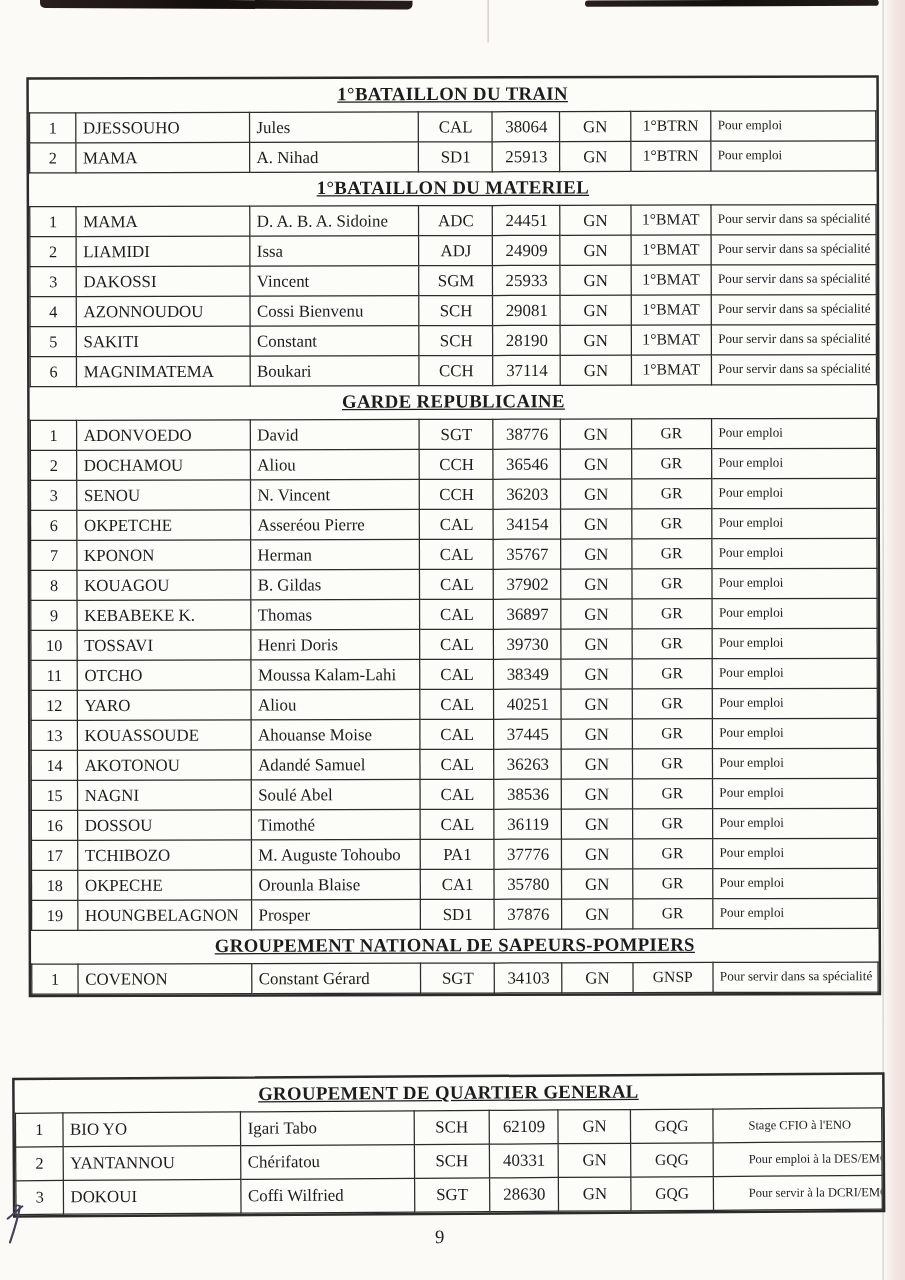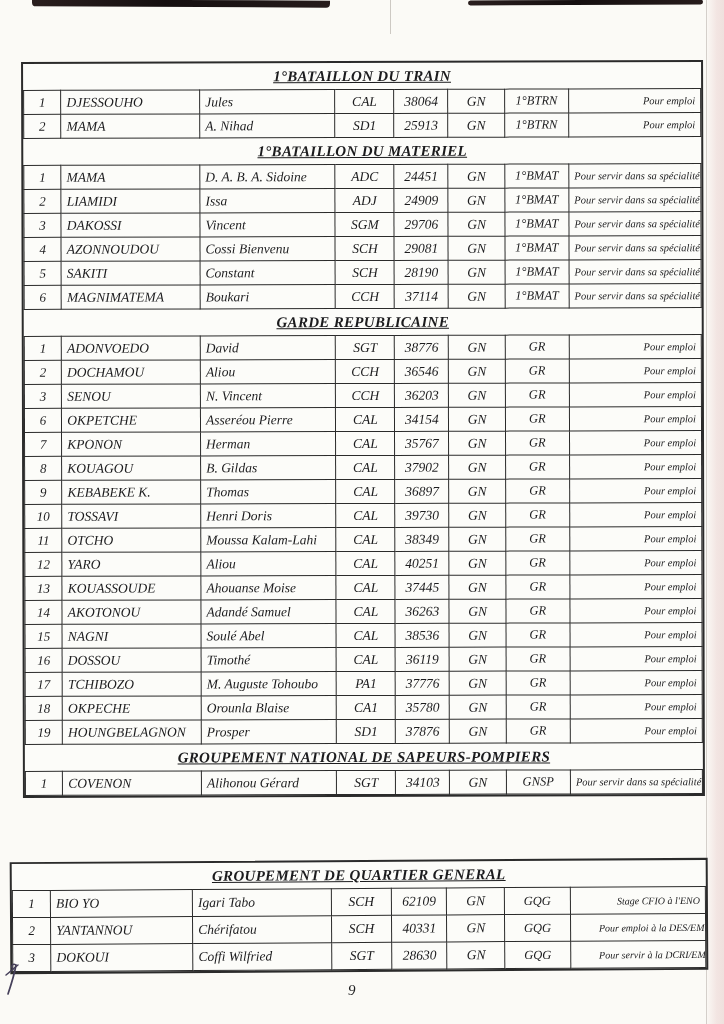--- a/index.html
+++ b/index.html
@@ -4,21 +4,21 @@
 <style>
   html,body { margin:0; padding:0; }
   body {
     width:724px; height:1024px;
     background:#fbfaf6;
     font-family:"Liberation Serif", serif;
     color:#1c1c1e;
     position:relative;
     overflow:hidden;
   }
-  .page { position:absolute; inset:0;font-style:italic; }
+  .page { position:absolute; inset:0; }
 
   
   .scan-mark { position:absolute; top:0; background:linear-gradient(to right,#2a1e1e,#150f10 45%,#261b1b); border-radius:0 0 4px 4px; }
   .mark-left  { left:32px;  width:298px; height:7px; transform:rotate(0.25deg); }
   .mark-right { left:468px; width:235px; height:5px; transform:rotate(-0.2deg); border-radius:3px; }
   .fold-line { position:absolute; left:390px; top:0; width:1px; height:34px; background:rgba(120,110,100,0.35); }
 
   
   .page-edge {
     position:absolute; right:0; top:0; bottom:0; width:18px;
@@ -42,21 +42,21 @@
   .section-title span { text-decoration:underline; }
 
   table { width:100%; border-collapse:collapse; table-layout:fixed; }
   td { border:1px solid #2b2b2b; height:23px; padding:0 5px; font-size:13.5px; overflow:hidden; white-space:nowrap; }
   .table-second td { height:26px; }
 
   td.c0 { text-align:center; font-size:13px; padding:0 2px; }
   td.c1, td.c2 { text-align:left; }
   td.c3, td.c4, td.c5 { text-align:center; }
   td.c6 { text-align:center; font-size:12.5px; }
-  td.c7 { text-align:right; font-size:10.5px; }
+  td.c7 { text-align:left; font-size:10.5px; }
   .table-second td.c7 { font-size:10px;padding-left:28px; }
 
   .page-number { position:absolute; left:348px; top:982px; font-size:15px; }
 
   .hand-mark { position:absolute; left:2px; top:962px; }
 </style>
 </head>
 <body>
 
 <div class="page">
@@ -143,21 +143,21 @@
               <td class="c4">24909</td>
               <td class="c5">GN</td>
               <td class="c6">1°BMAT</td>
               <td class="c7">Pour servir dans sa spécialité</td>
             </tr>
             <tr>
               <td class="c0">3</td>
               <td class="c1">DAKOSSI</td>
               <td class="c2">Vincent</td>
               <td class="c3">SGM</td>
-              <td class="c4">29706</td>
+              <td class="c4">25933</td>
               <td class="c5">GN</td>
               <td class="c6">1°BMAT</td>
               <td class="c7">Pour servir dans sa spécialité</td>
             </tr>
             <tr>
               <td class="c0">4</td>
               <td class="c1">AZONNOUDOU</td>
               <td class="c2">Cossi Bienvenu</td>
               <td class="c3">SCH</td>
               <td class="c4">29081</td>
@@ -391,21 +391,21 @@
             <col style="width:8.7%">
             <col style="width:8%">
             <col style="width:8.3%">
             <col style="width:9.5%">
             <col style="width:19.5%">
           </colgroup>
         <tbody>
             <tr>
               <td class="c0">1</td>
               <td class="c1">COVENON</td>
-              <td class="c2">Alihonou Gérard</td>
+              <td class="c2">Constant Gérard</td>
               <td class="c3">SGT</td>
               <td class="c4">34103</td>
               <td class="c5">GN</td>
               <td class="c6">GNSP</td>
               <td class="c7">Pour servir dans sa spécialité</td>
             </tr>
           </tbody>
       </table>
     </div>
 

